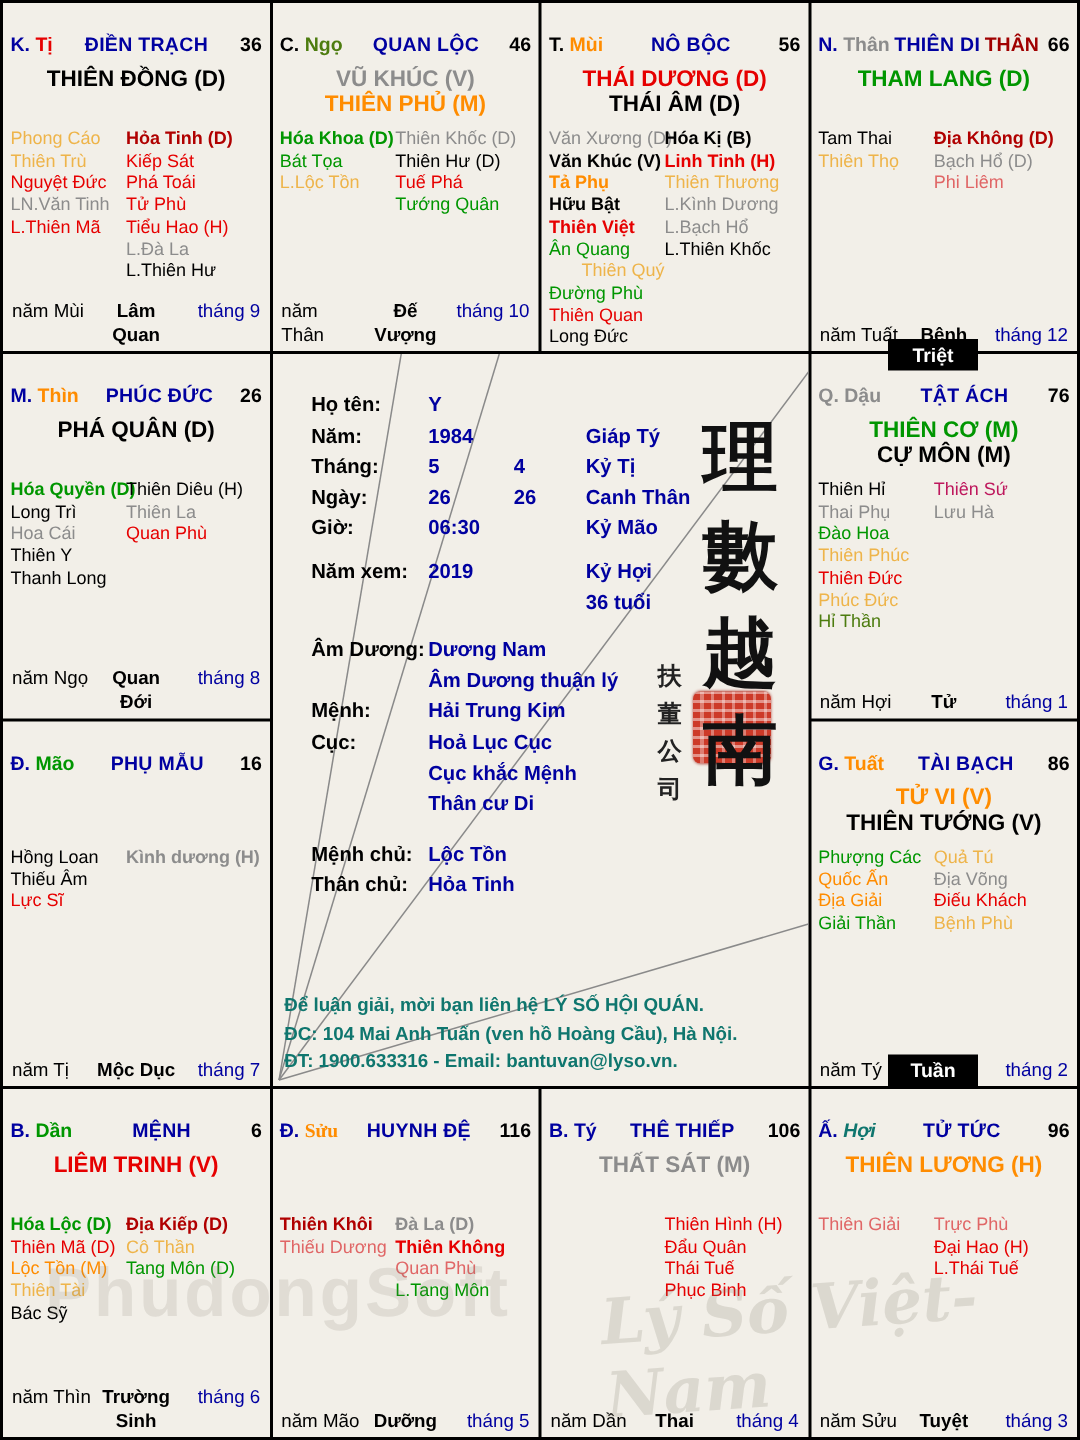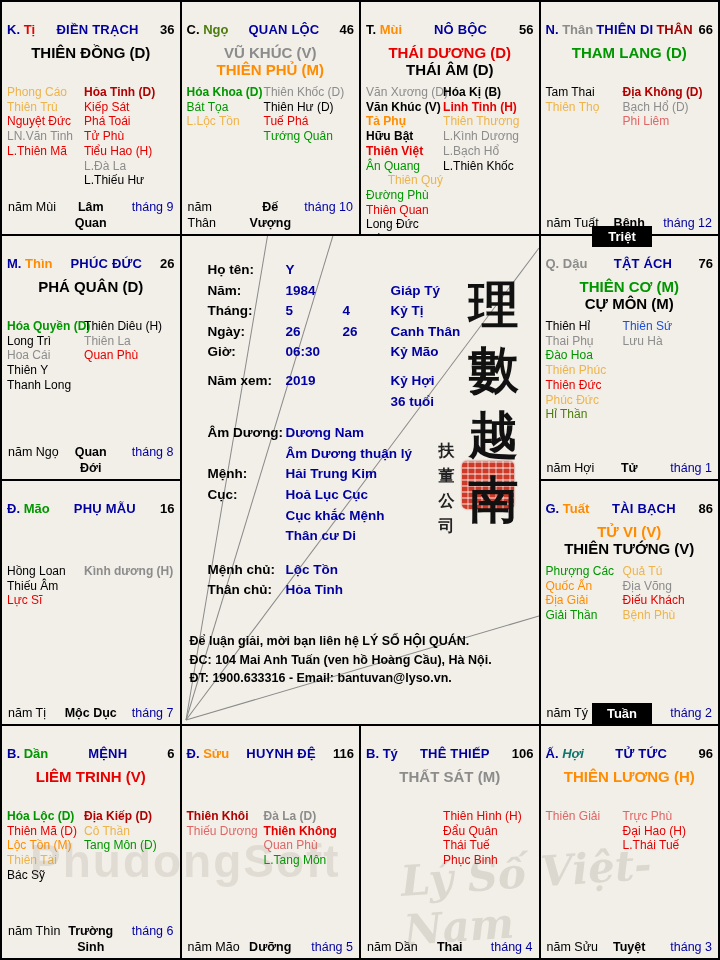--- a/index.html
+++ b/index.html
@@ -30,22 +30,22 @@
   #badge-triet{top:226px;}
   #badge-tuan{top:703px;}
   .fanlines{position:absolute;inset:0;width:100%;height:100%;}
   .info{position:absolute;left:26px;top:26px;font-size:13.5px;font-weight:bold;white-space:nowrap;}
   .irow{display:flex;height:20.6px;align-items:baseline;}
   .ilabel{display:inline-block;width:78px;color:#000;}
   .ivalwrap{display:inline-block;width:105px;color:#0000a0;}
   .ival{display:inline-block;min-width:57px;color:#0000a0;}
   .ival2{display:inline-block;color:#0000a0;}
   .icanchi{display:inline-block;color:#0000a0;}
-  .contact{position:absolute;left:8px;top:396px;font-size:12.5px;font-weight:bold;
-           color:#000000;line-height:18.5px;white-space:nowrap;z-index:3;}
+  .contact{position:absolute;left:8px;top:425px;font-size:12.5px;font-weight:bold;
+           color:#0f766e;line-height:18.5px;white-space:nowrap;z-index:3;}
   .seal{position:absolute;left:280px;top:225px;width:52px;height:48px;background:#cd3a28;border-radius:5px;
         background-image:repeating-linear-gradient(0deg,transparent 0 4px,rgba(255,255,255,.45) 4px 6px),
                          repeating-linear-gradient(90deg,transparent 0 5px,rgba(255,255,255,.35) 5px 7px);
         box-shadow:0 0 2px rgba(160,30,20,.8);z-index:2;}
   .calli{position:absolute;left:282px;top:36px;width:60px;text-align:center;z-index:3;
          font-family:"DejaVu Serif",serif;font-weight:bold;color:#111;}
   .calli div{font-size:50px;line-height:65px;height:65px;}
   .calli-side{position:absolute;left:254px;top:202px;width:22px;text-align:center;z-index:3;
          font-family:"DejaVu Serif",serif;font-weight:bold;color:#222;}
   .calli-side div{font-size:16px;line-height:25px;}
@@ -76,21 +76,21 @@
             <div style="color: rgb(140, 140, 140);">LN.Văn Tinh</div>
             <div style="color: rgb(230, 0, 0);">L.Thiên Mã</div>
           </div>
           <div class="scol r">
             <div style="color: rgb(176, 0, 0); font-weight: bold;">Hỏa Tinh (D)</div>
             <div style="color: rgb(230, 0, 0);">Kiếp Sát</div>
             <div style="color: rgb(230, 0, 0);">Phá Toái</div>
             <div style="color: rgb(230, 0, 0);">Tử Phù</div>
             <div style="color: rgb(230, 0, 0);">Tiểu Hao (H)</div>
             <div style="color: rgb(140, 140, 140);">L.Đà La</div>
-            <div style="color: rgb(0, 0, 0);">L.Thiếu Hư</div>
+            <div style="color: rgb(0, 0, 0);">L.Thiên Hư</div>
           </div>
         </div>
         <div class="foot">
           <span class="nam">năm Mùi</span>
           <span class="tt">Lâm Quan</span>
           <span class="th">tháng 9</span>
         </div>
       </div>
       <div class="cell" style="grid-area: 1 / 2 / 2 / 3;">
         <div class="head">
@@ -230,21 +230,21 @@
           <div class="scol l">
             <div style="color: rgb(0, 0, 0);">Thiên Hỉ</div>
             <div style="color: rgb(140, 140, 140);">Thai Phụ</div>
             <div style="color: rgb(0, 150, 0);">Đào Hoa</div>
             <div style="color: rgb(238, 180, 74);">Thiên Phúc</div>
             <div style="color: rgb(230, 0, 0);">Thiên Đức</div>
             <div style="color: rgb(238, 180, 74);">Phúc Đức</div>
             <div style="color: #4d7c0f;">Hỉ Thần</div>
           </div>
           <div class="scol r">
-            <div style="color: #1d4ed8;">Thiên Sứ</div>
+            <div style="color: #be185d;">Thiên Sứ</div>
             <div style="color: rgb(140, 140, 140);">Lưu Hà</div>
           </div>
         </div>
         <div class="foot">
           <span class="nam">năm Hợi</span>
           <span class="tt">Tử</span>
           <span class="th">tháng 1</span>
         </div>
       </div>
       <div class="cell" style="grid-area: 3 / 1 / 4 / 2;">
@@ -324,21 +324,21 @@
           </div>
         </div>
         <div class="foot">
           <span class="nam">năm Thìn</span>
           <span class="tt">Trường Sinh</span>
           <span class="th">tháng 6</span>
         </div>
       </div>
       <div class="cell" style="grid-area: 4 / 2 / 5 / 3;">
         <div class="head">
-          <span class="canchi"><span style="color: rgb(0, 0, 160);">Đ. </span><span style="color: rgb(255, 140, 0);">Sửu</span></span>
+          <span class="canchi"><span style="color: rgb(0, 0, 160);">Đ. </span><span style="color: rgb(255, 140, 0); font-family: Liberation Serif, serif;">Sửu</span></span>
           <span class="cungname">HUYNH ĐỆ</span>
           <span class="num">116</span>
         </div>
         <div class="mains"></div>
         <div class="scols">
           <div class="scol l">
             <div style="color: rgb(176, 0, 0); font-weight: bold;">Thiên Khôi</div>
             <div style="color: rgb(224, 102, 102);">Thiếu Dương</div>
           </div>
           <div class="scol r">

